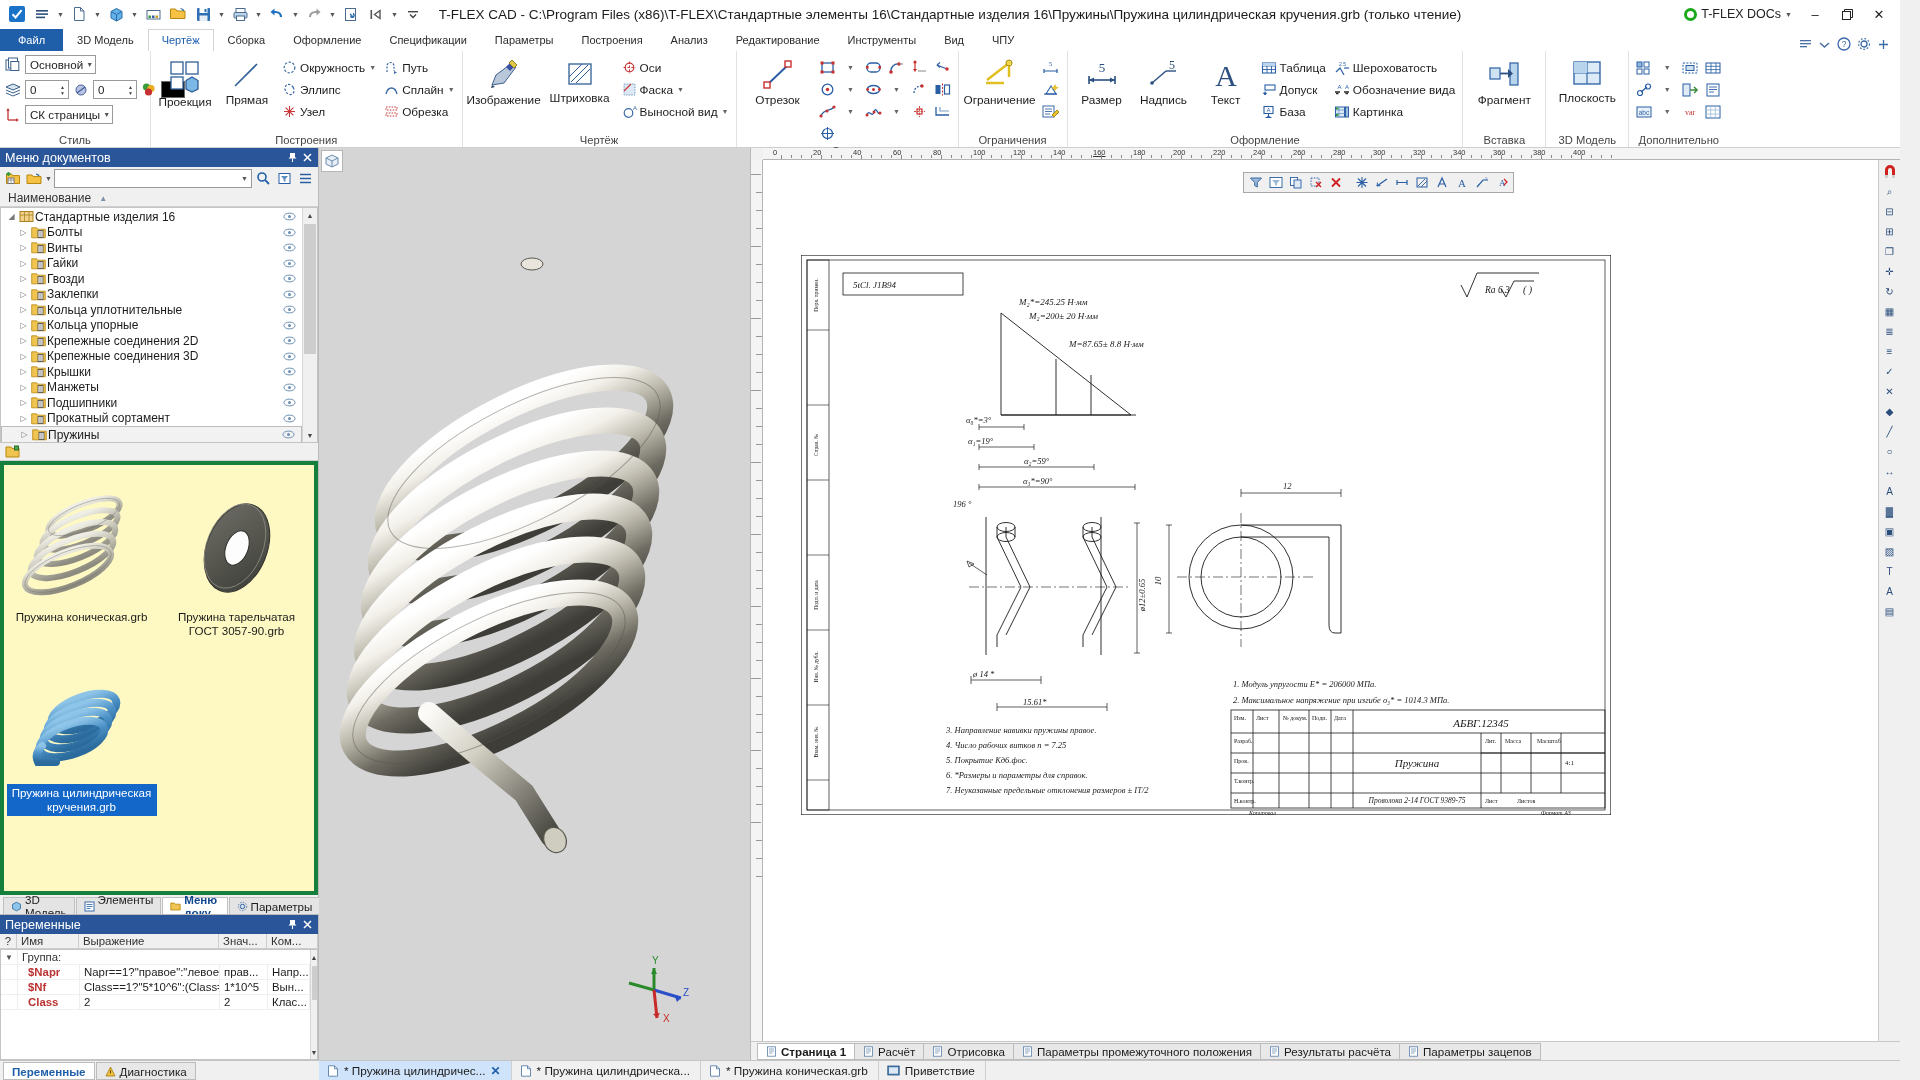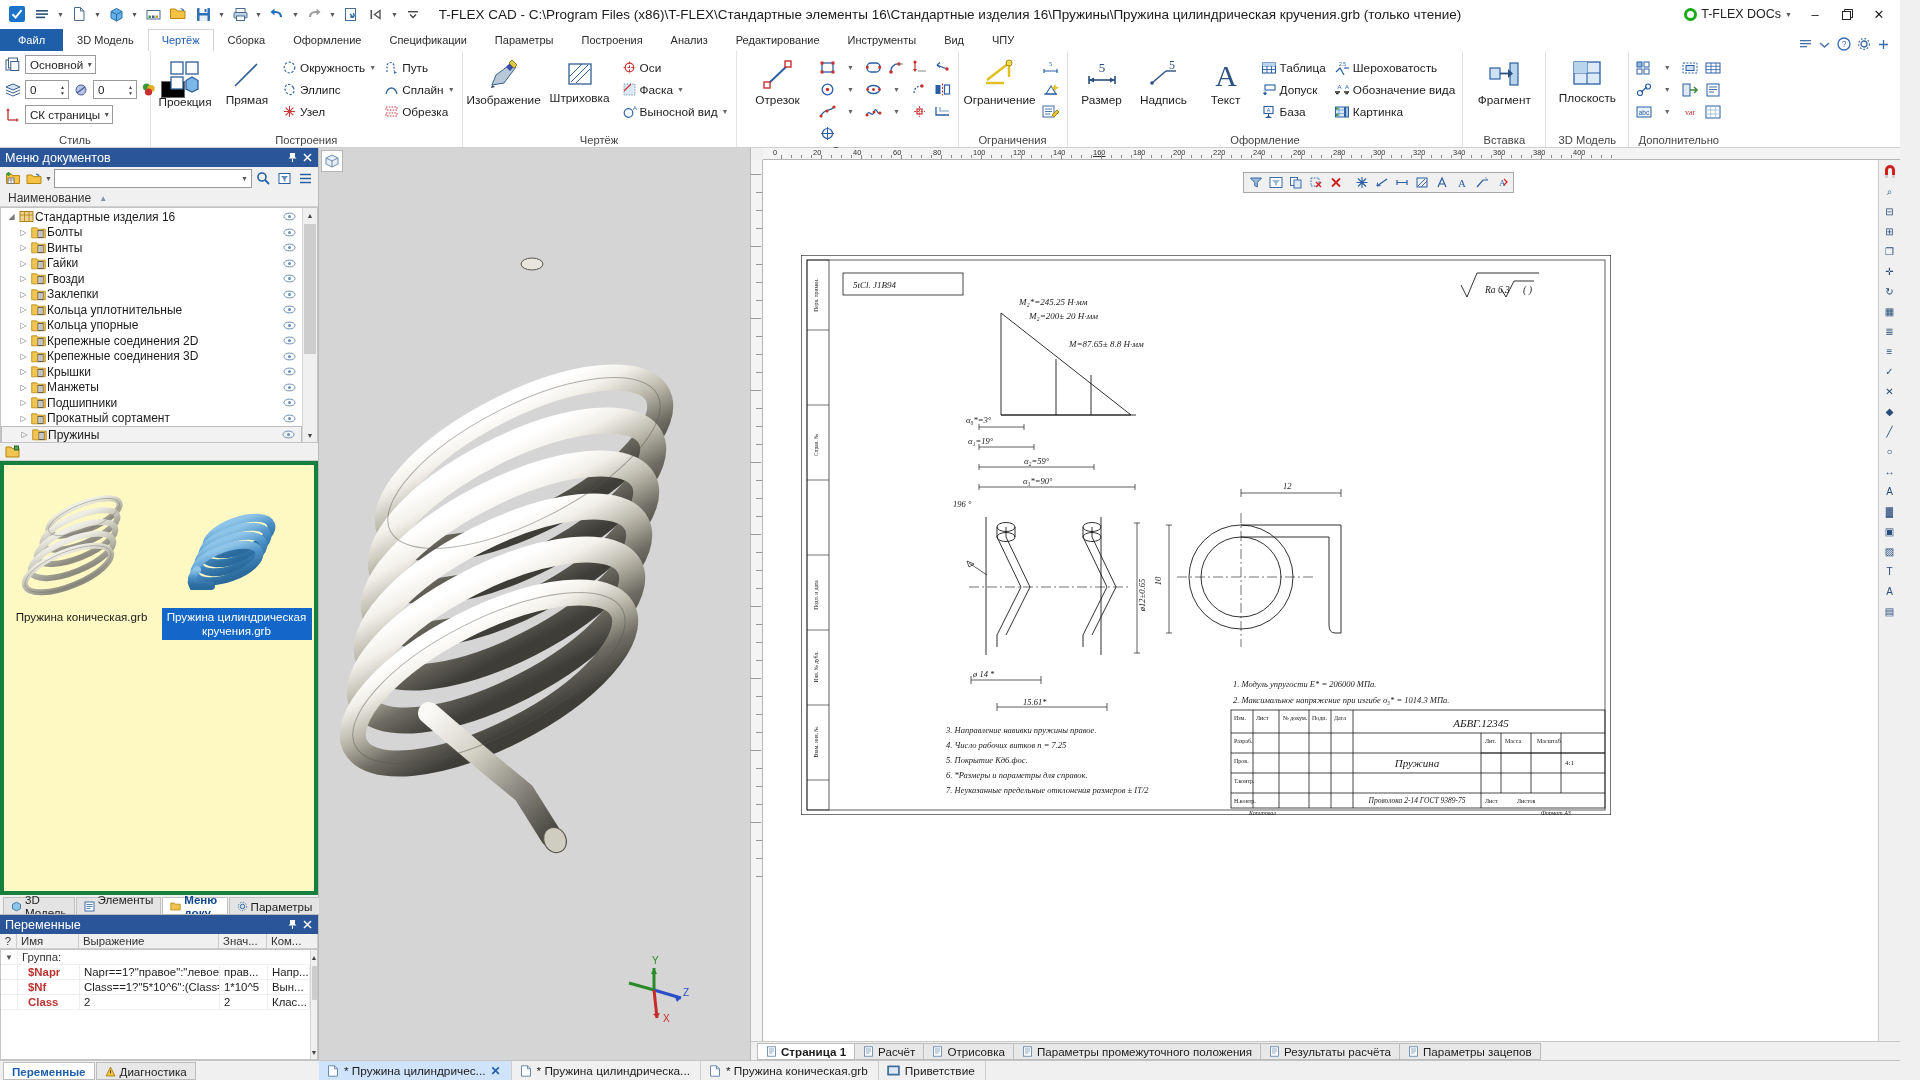--- a/index.html
+++ b/index.html
@@ -1288,20 +1288,37 @@
               </g>
               <g fill="none" stroke="#6c6a60" stroke-width="0.7" opacity="0.55">
                 <ellipse cx="62" cy="26" rx="38" ry="13" transform="rotate(-22 62 26)"></ellipse>
                 <ellipse cx="46" cy="78" rx="46" ry="17" transform="rotate(-22 46 78)"></ellipse>
               </g>
             </svg>
           </div>
           <div class="thumblbl">Пружина коническая.grb</div>
         </div>
 
+        <div class="thumbitem">
+          <div class="thumbimg">
+            <svg width="120" height="115" viewBox="0 0 120 115">
+              <defs>
+                  <linearGradient id="gdk" x1="0" y1="0" x2="1" y2="1">
+                <stop offset="0" stop-color="#6e6e68"></stop>
+                    <stop offset="0.5" stop-color="#56564f"></stop>
+                    <stop offset="1" stop-color="#3c3c37"></stop>
+                  </linearGradient>
+                </defs>
+              <ellipse cx="60" cy="57" rx="30" ry="46" transform="rotate(22 60 57)" fill="url(#gdk)" stroke="#2e2e2a"></ellipse>
+              <ellipse cx="60" cy="57" rx="11" ry="18" transform="rotate(22 60 57)" fill="#fdfdfd" stroke="#2e2e2a"></ellipse>
+              <ellipse cx="58" cy="55" rx="28" ry="44" transform="rotate(22 58 55)" fill="none" stroke="#8a8a82" stroke-width="0.8"></ellipse>
+            </svg>
+          </div>
+          <div class="thumblbl">Пружина тарельчатая ГОСТ 3057-90.grb</div>
+        </div>
 
         <div class="thumbitem">
           <div class="thumbimg">
             <svg width="128" height="112" viewBox="0 0 128 112">
               <defs>
                   <linearGradient id="gblu" x1="0" y1="0" x2="0" y2="1">
                 <stop offset="0" stop-color="#8dc4e8"></stop>
                     <stop offset="0.45" stop-color="#4d92c8"></stop>
                     <stop offset="1" stop-color="#2a6a9c"></stop>
                   </linearGradient>

